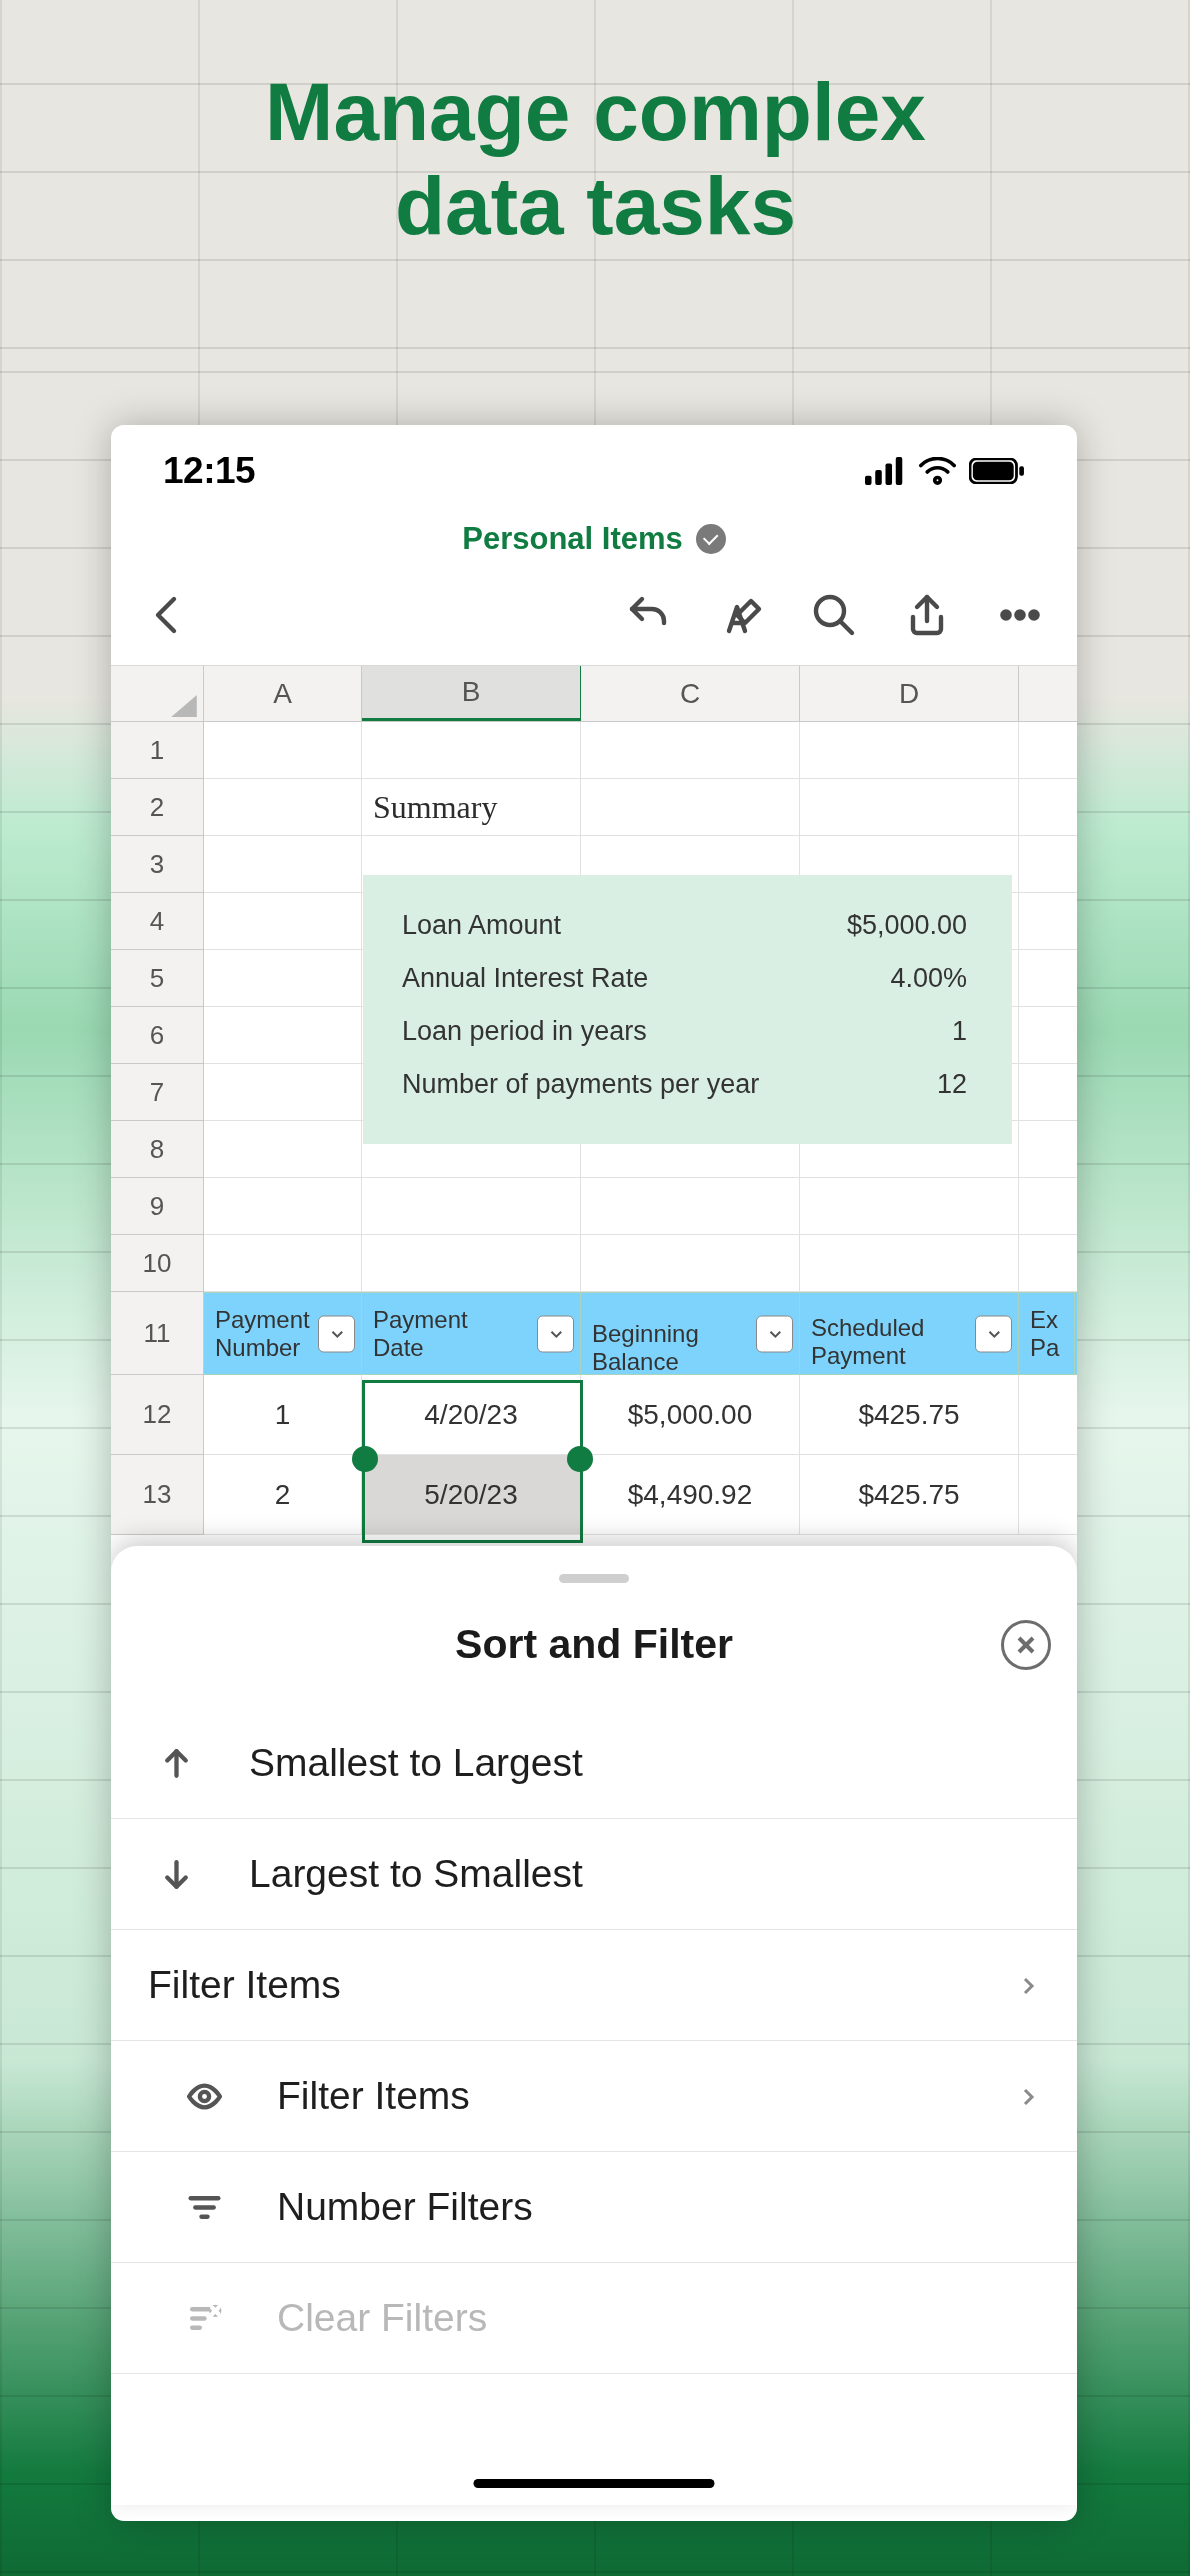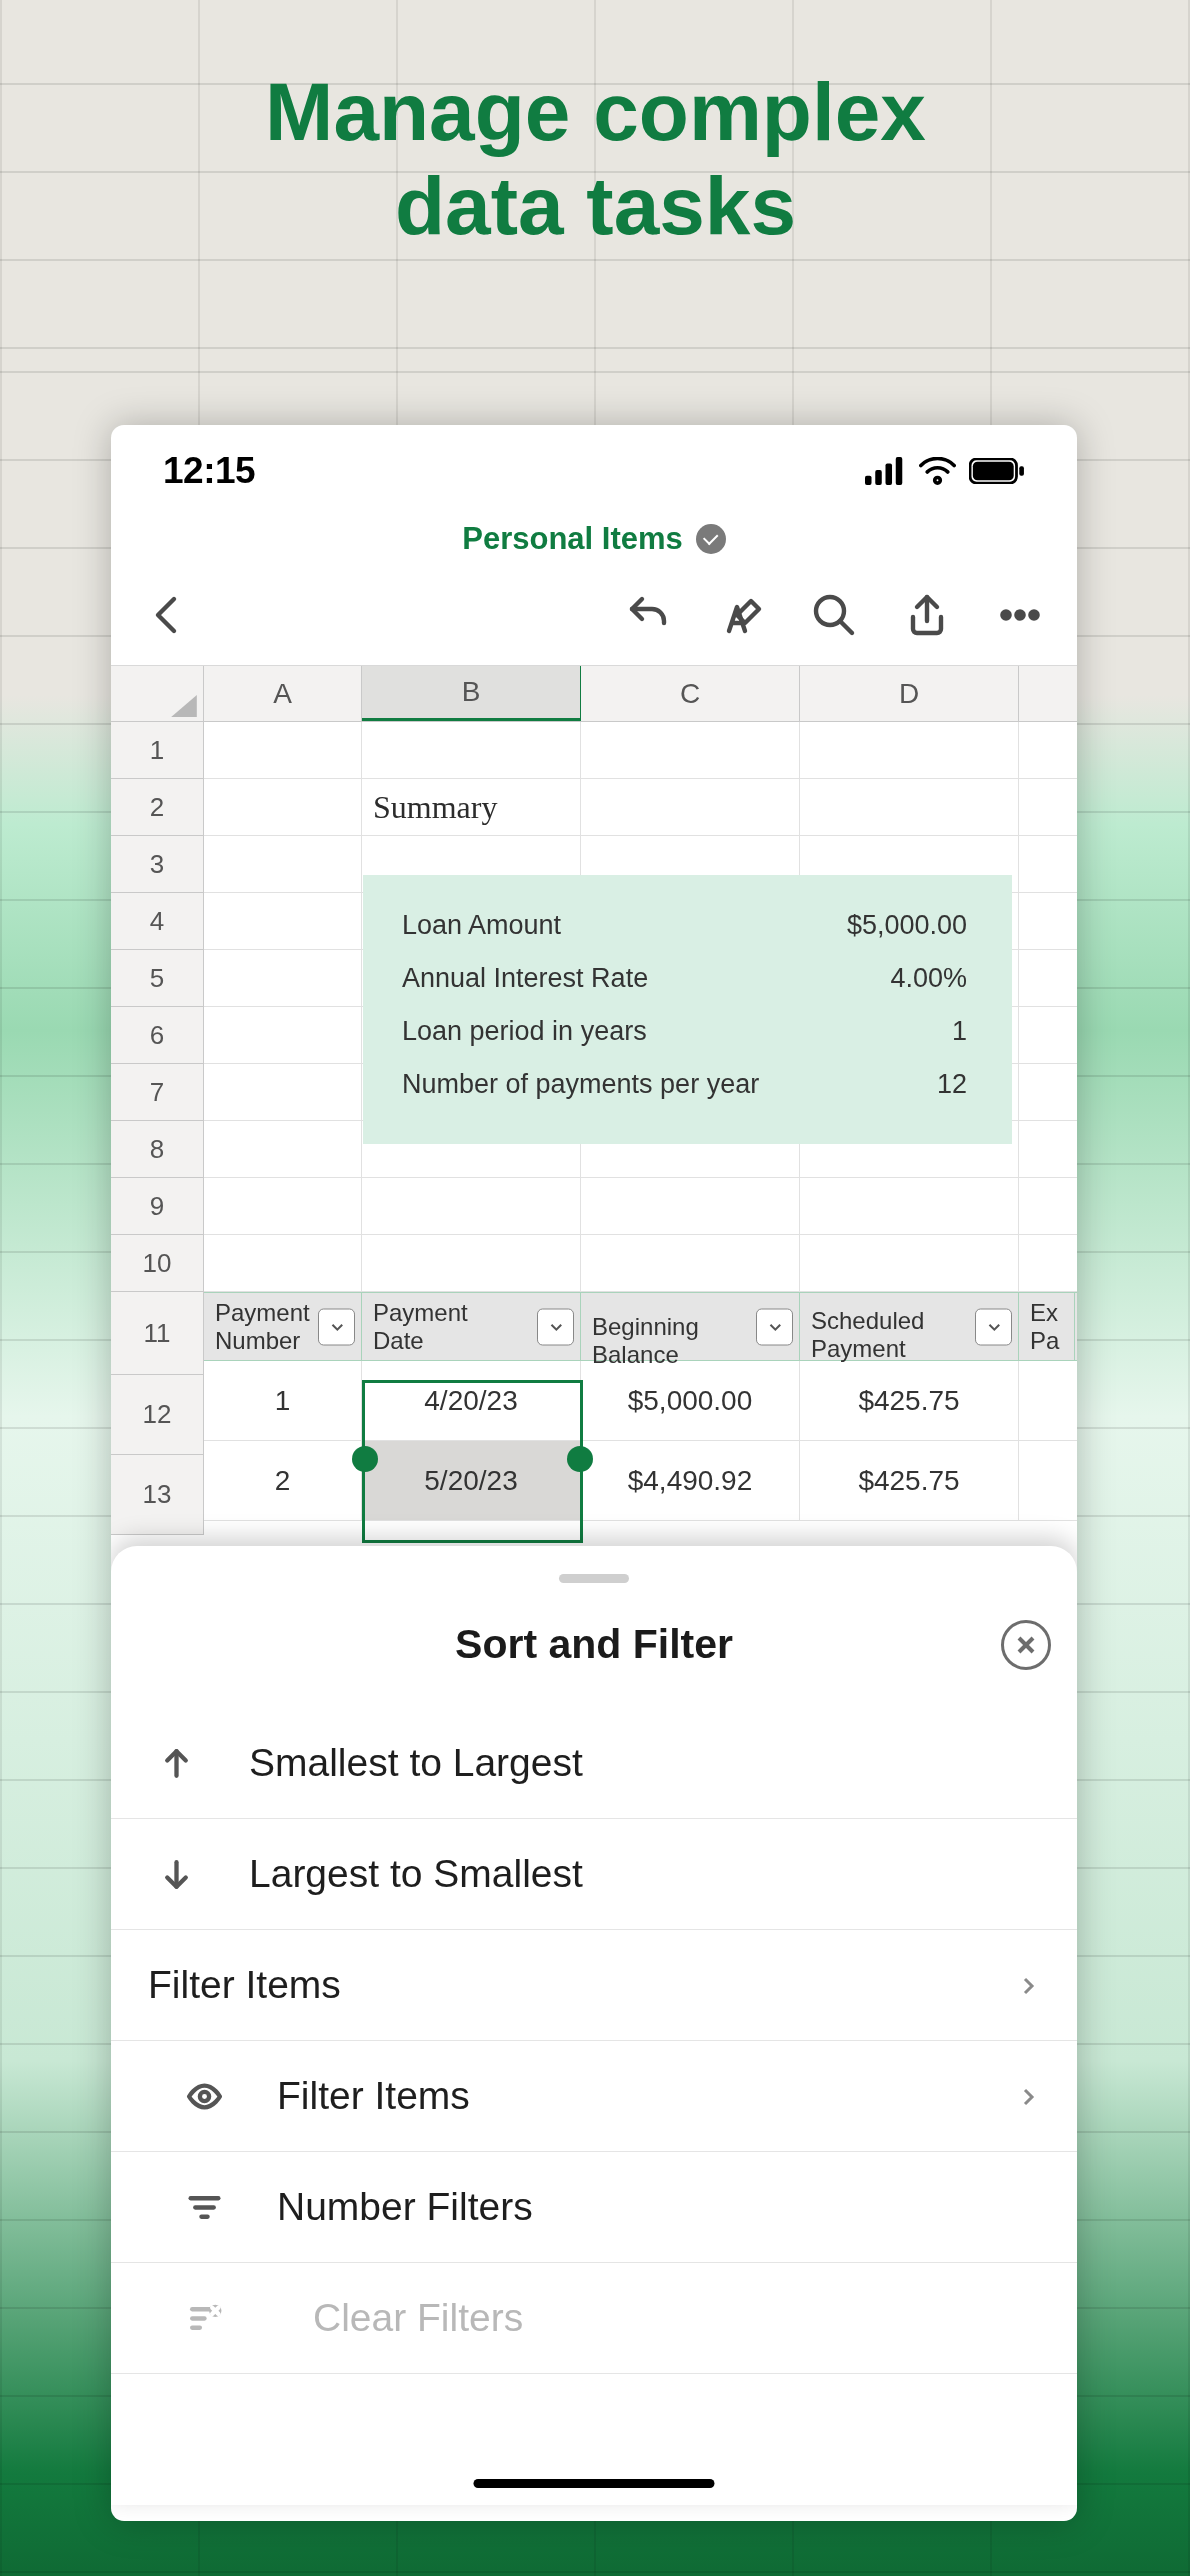--- a/index.html
+++ b/index.html
@@ -95,21 +95,21 @@
   .summary-block {
     position:absolute; left:252px; top:209px; 
     width:649px; height:269px;
     background:#d9efe4;
     padding:24px 0 0 39px;
     font-size:27px; color:#333;
   }
   .summary-block .sr { display:flex; justify-content:space-between; padding:11px 45px 11px 0;}
 
   
-  .tbl-head-row { display:flex; height:69px; background:#e5e5e5; border-top:0.9px solid #a9d3bb; border-bottom:0.9px solid #a9d3bb;}
+  .tbl-head-row { display:flex; height:83px; background:#7dd3fc; border-top:0.9px solid #a9d3bb; border-bottom:0.9px solid #a9d3bb;}
   .tbl-head-cell { flex:0 0 219px; border-right:0.9px solid #a9d3bb; display:flex; align-items:center; padding:5.6px 11px; font-size:24px; color:#333; position:relative;}
   .tbl-head-cell.first{flex-basis:158px;}
   .dd { position:absolute; right:5.6px; top:50%; transform:translateY(-50%); width:37px; height:37px; border:1.9px solid #888; border-radius:5.6px; background:#fff; display:flex; align-items:center; justify-content:center;}
   .dd svg{width:16.7px;height:16.7px;stroke:#555;stroke-width:3;fill:none;}
 
   
   .data-row { display:flex; height:80px; border-bottom:0.9px solid #e1e1e1;}
   .data-cell { flex:0 0 219px; border-right:0.9px solid #e1e1e1; display:flex; align-items:center; justify-content:center; font-size:28px; color:#333;}
   .data-cell.first{flex-basis:158px;} 
   
@@ -133,21 +133,21 @@
   .panel-close{ position:absolute; right:26px; width:50px;height:50px;border:3.7px solid #6d6d6d;border-radius:50%; display:flex;align-items:center;justify-content:center;}
   .panel-close svg{width:24px;height:24px;stroke:#6d6d6d;stroke-width:4;}
 
   .menu{ padding:0 0 0 0;}
   .menu-item{ display:flex; align-items:center; height:111px; border-bottom:1.9px solid #e5e5e5; padding:0 37px 0 37px; font-size:39px; color:#1e1e1e;}
   .menu-item .mi-icon{ width:56px; display:flex; justify-content:center; margin-right:45px; color:#555;}
   .menu-item .mi-icon svg{width:37px;height:37px;stroke:currentColor;fill:none;stroke-width:2.8;stroke-linecap:round;stroke-linejoin:round;}
   .menu-item .chev{ margin-left:auto; }
   .menu-item.section-head { padding-left:37px; font-size:39px; }
   .menu-item.indent { padding-left:65px;}
-  .menu-item.disabled { color:#b8b8b8;gap:36px; }
+  .menu-item.disabled { color:#b8b8b8; }
   .menu-item.disabled .mi-icon{ color:#b8b8b8;}
 
   .home-bar{ position:absolute; bottom:16.7px; left:50%; transform:translateX(-50%); width:241px; height:9.3px; border-radius:5.6px; background:#000;}
 </style>
 </head>
 <body>
 
 <div class="promo-bg"></div>
 
 <div class="promo-title">

